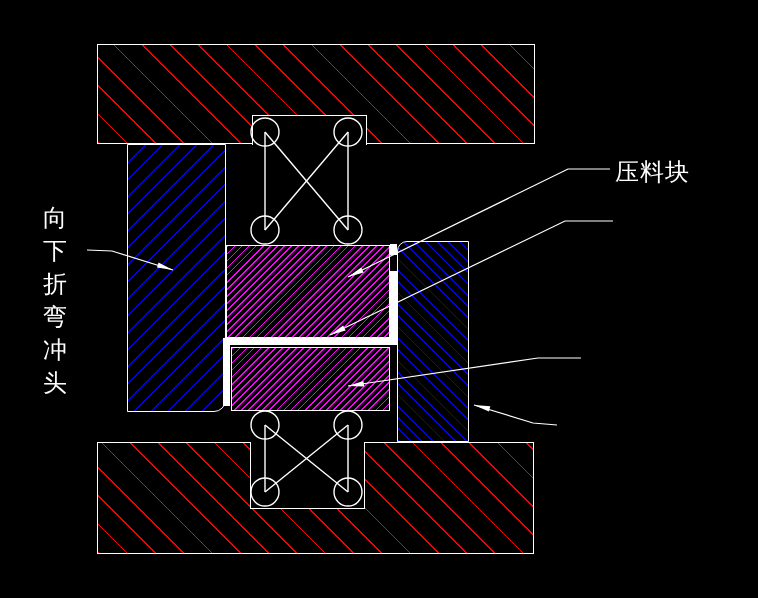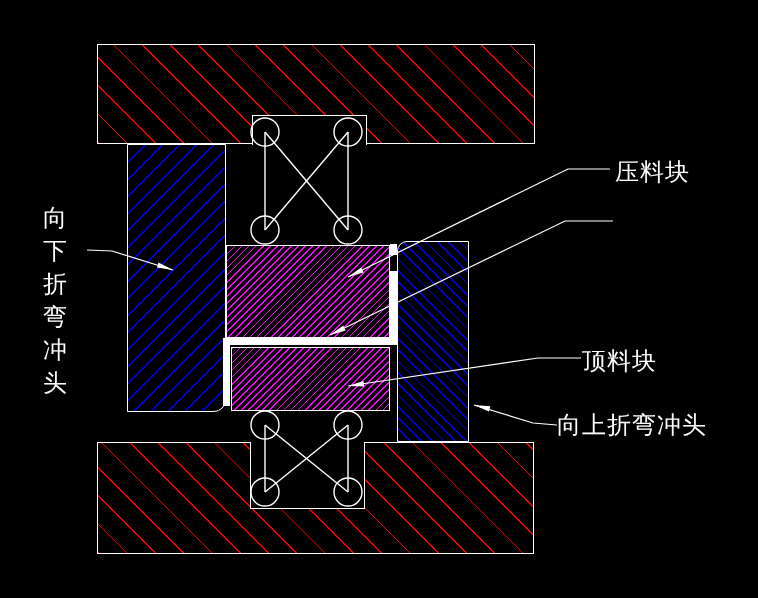--- a/index.html
+++ b/index.html
@@ -85,16 +85,14 @@
       <polyline class="ln" points="557,425 533,423 474,405"></polyline>
       <polygon class="arrow" points="474,405 490.3,406.2 488.9,411.4"></polygon>
     </g>
     <g>
       <polyline class="ln" points="87,250 112,251 173,270"></polyline>
       <polygon class="arrow" points="173,270 157,267.5 158.5,262.6"></polygon>
     </g>
   </svg>
 
   <div class="lbl" style="left:615px;top:156px;">压料块</div>
-  <div class="lbl" style="left:582px;top:345px;">顶料块</div>
-  <div class="lbl" style="left:557px;top:409px;">向上折弯冲头</div>
   <div class="lbl vertical" style="left:41px;top:201px;">向下折弯冲头</div>
 </div>
 
 </body></html>

